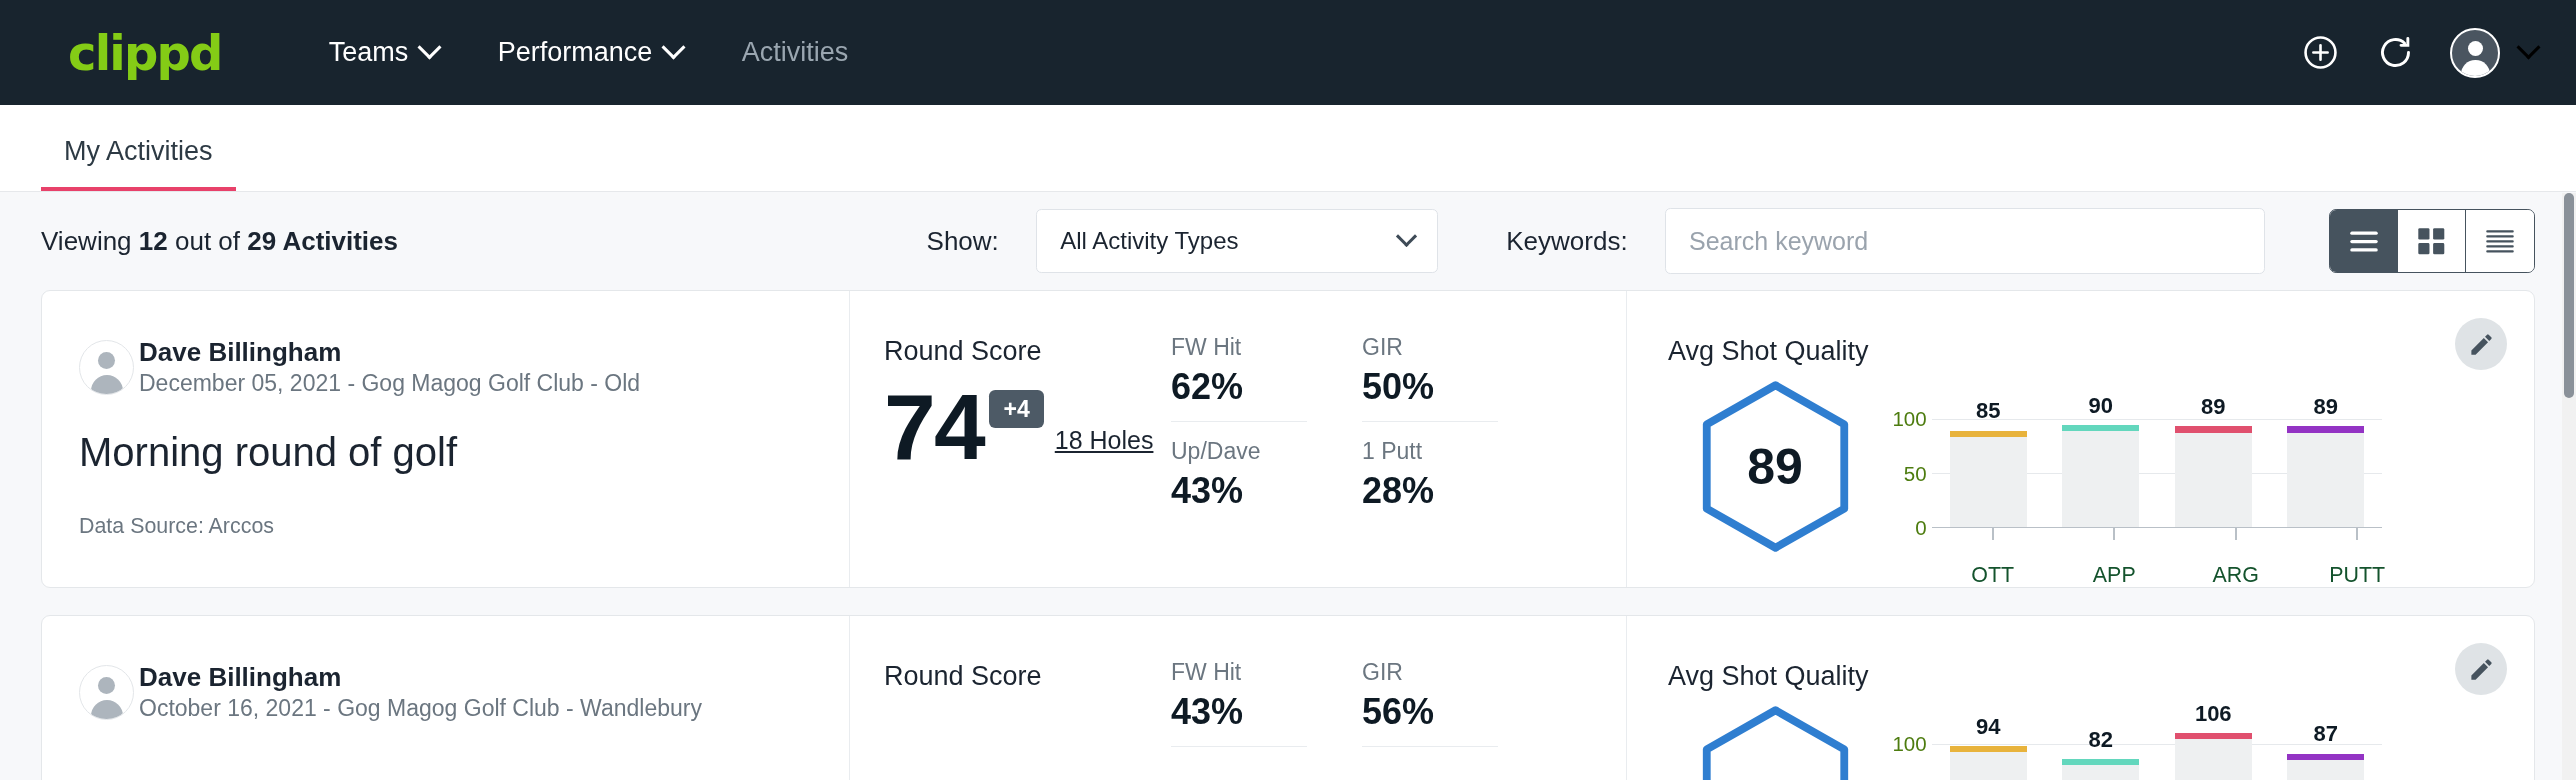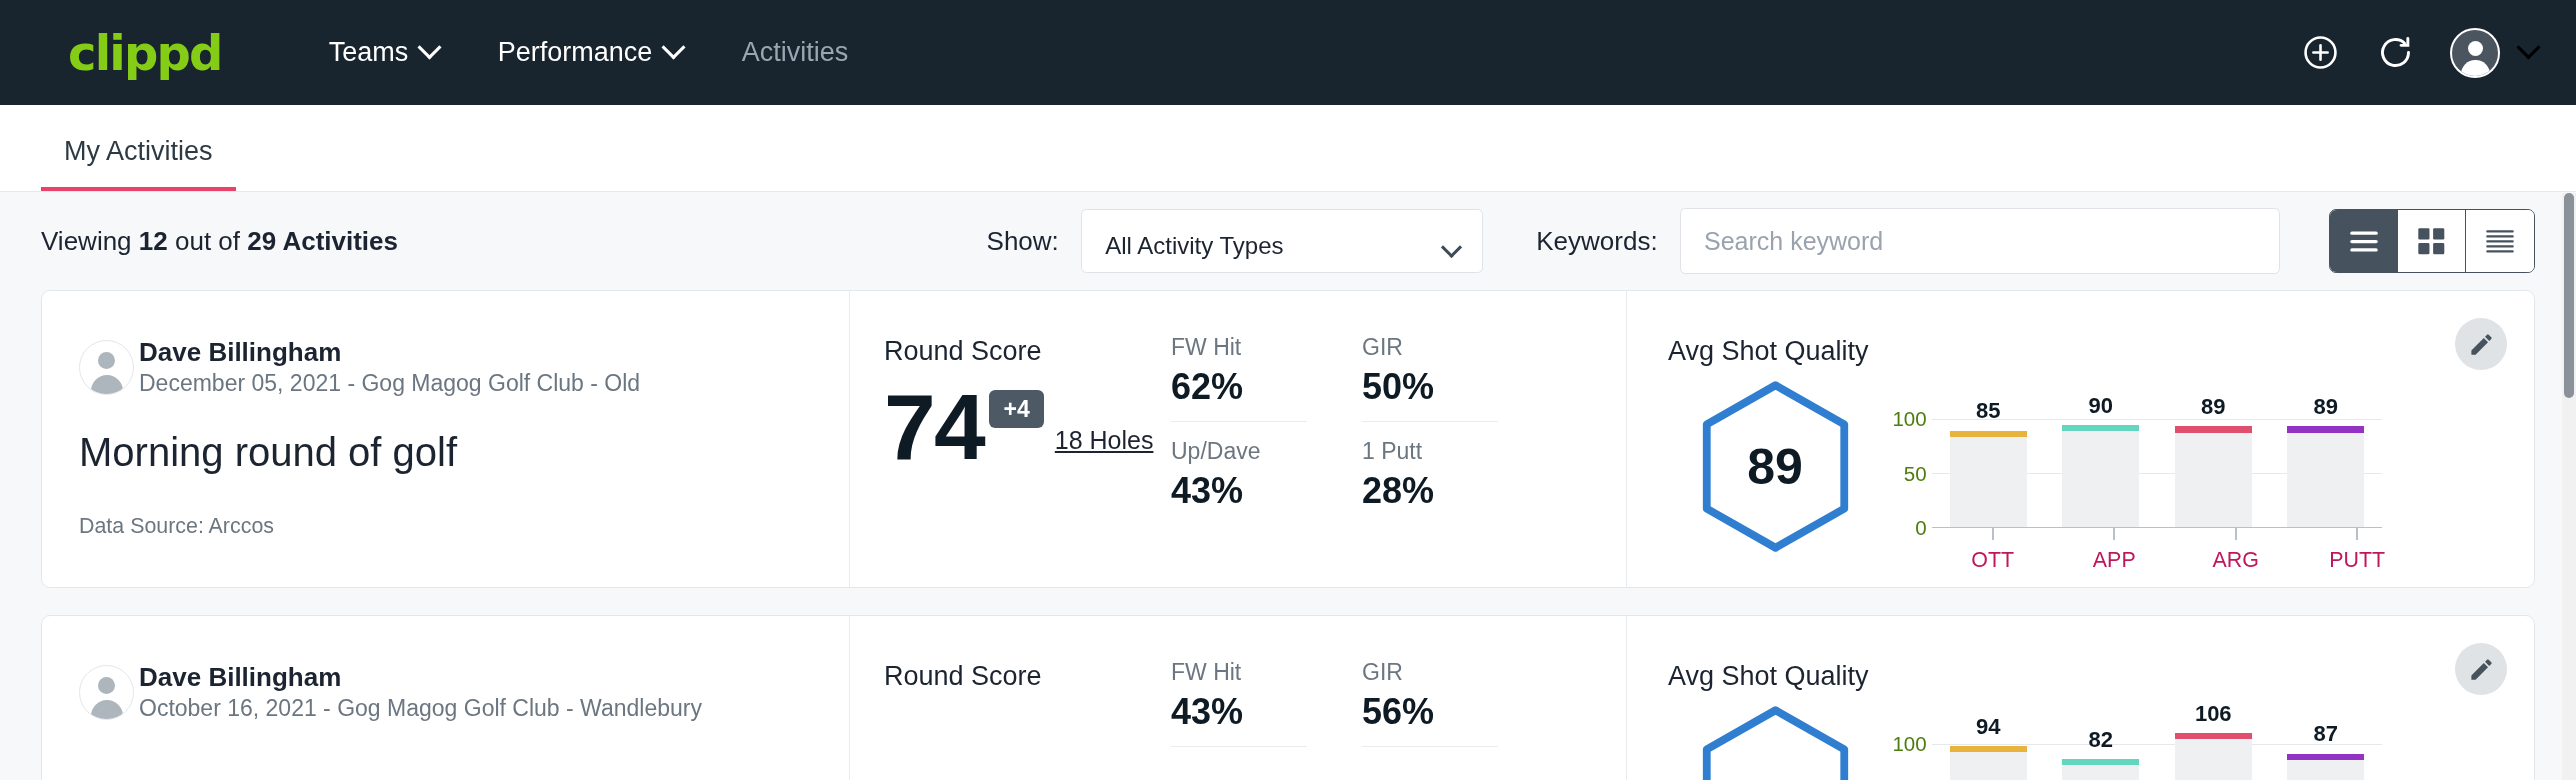--- a/index.html
+++ b/index.html
@@ -91,34 +91,34 @@
   }
   .viewing {
     font-size: 26px;
     color: #1b2430;
   }
   .viewing b { font-weight: 700; }
   .filter-mid {
     margin-left: auto;
     display: flex;
     align-items: center;
-    gap: 1px;
+    gap: 16px;
   }
   .field-label {
     font-size: 26px;
     color: #1b2430;
     margin-right: 21.4px;
     white-space: nowrap;
   }
   .select-box {
     width: 402px; height: 64px;
     background: #fff;
     border: 0.9px solid #dfe3e8;
     border-radius: 5.4px;
-    display: flex; align-items: flex-end;
+    display: flex; align-items: center;
     padding: 12px 23px;
     font-size: 24px;
     color: #1b2430;
     cursor: pointer;
     margin-right: 52px;
   }
   .select-box .sel-chev {
     margin-left: auto;
     width: 15px; height: 15px;
     border-right: 3.6px solid #3e4b57;
@@ -300,21 +300,21 @@
     font-size: 22px;
     font-weight: 700;
     color: #0e1a24;
   }
   .xaxis {
     display: flex; justify-content: space-around;
     margin-top: 0;
   }
   .xtick { width: 77px; text-align: center; }
   .xtick .tickmark { width: 1.8px; height: 11.6px; background: #b9c0c7; margin: 0 auto; }
-  .xtick .xlab { font-size: 21.4px; color: #be185d; margin-top: 8px; }
+  .xtick .xlab { font-size: 21.4px; color: #14532d; margin-top: 23px; }
   .chart-outer { display:flex; flex-direction:column; flex:1; max-width: 536px;}
 
   .edit-btn {
     position: absolute;
     top: 27px; right: 27px;
     width: 52px; height: 52px;
     border-radius: 50%;
     background: #dfe3e6;
     display: flex; align-items: center; justify-content: center;
     cursor: pointer;

